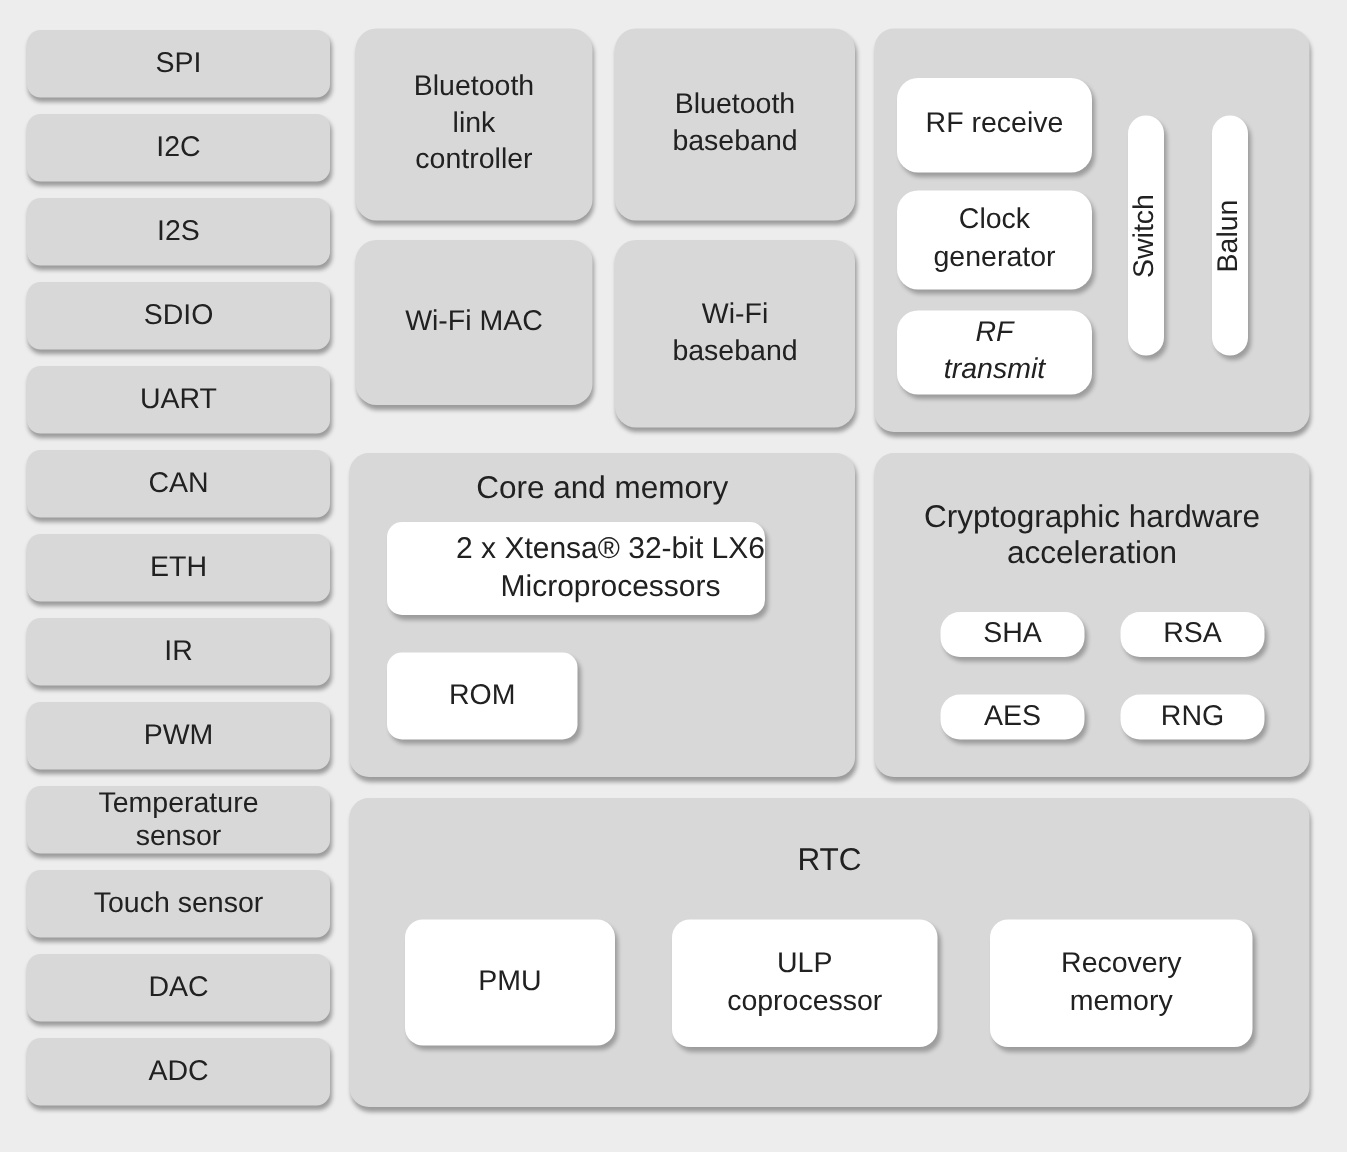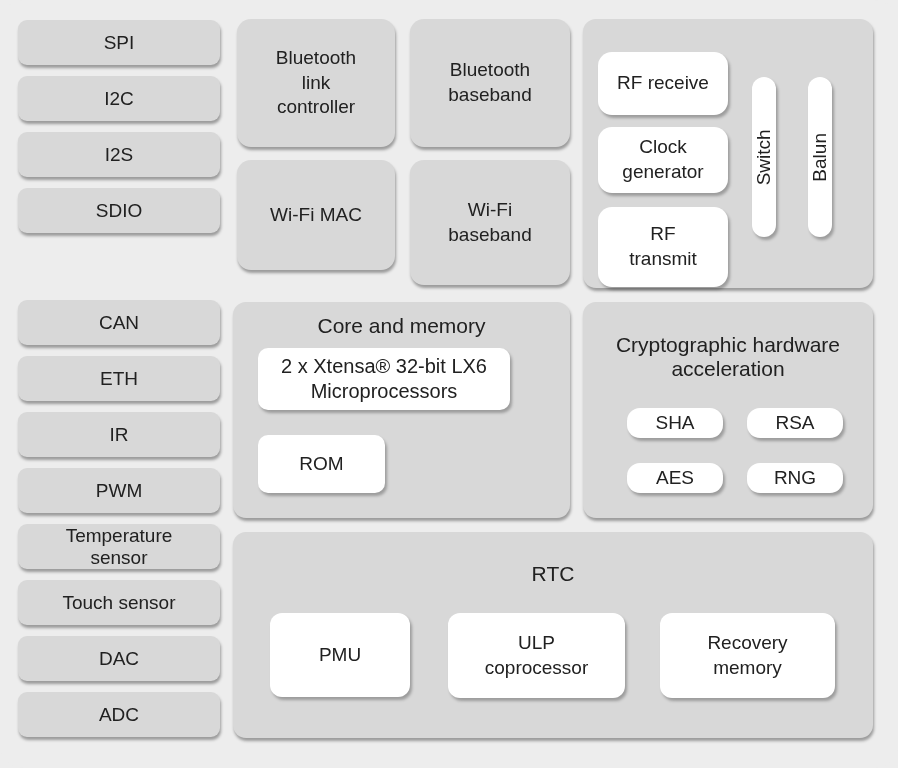--- a/index.html
+++ b/index.html
@@ -22,30 +22,30 @@
   
   .bt-link   { left:237px; top:19px;  width:158px; height:128px; border-radius:14px; }
   .bt-bb     { left:410px; top:19px;  width:160px; height:128px; border-radius:14px; }
   .wifi-mac  { left:237px; top:160px; width:158px; height:110px; border-radius:14px;align-items:center; }
   .wifi-bb   { left:410px; top:160px; width:160px; height:125px; border-radius:14px; }
 
   
   .rfc  { left:583px; top:19px; width:290px; height:269px; }
   .rfr  { left:15px;  top:33px;  width:130px; height:63px;  border-radius:14px; }
   .clk  { left:15px;  top:108px; width:130px; height:66px;  border-radius:14px; }
-  .rft  { left:15px;  top:188px; width:130px; height:80px;  border-radius:14px; }
+  .rft  { left:15px;  top:188px; width:130px; height:56px;  border-radius:14px;font-style:italic; }
   .vpill{ width:24px; height:160px; border-radius:12px; top:58px; }
   .sw   { left:169px; }
   .bl   { left:225px; }
   .vpill .label { transform:rotate(-90deg); white-space:nowrap; flex-shrink:0; }
 
   
   .corec { left:233px; top:302px; width:337px; height:216px; }
   .corec .title { top:12px; }
-  .cpu  { left:25px;  top:46px;  width:252px; height:62px; border-radius:10px; }
+  .cpu  { left:25px;  top:46px;  width:252px; height:62px; border-radius:10px;justify-content:flex-end; }
   .cpu .label { font-size:20px; line-height:1.25; }
   .rom  { left:25px;  top:133px; width:127px; height:58px; border-radius:10px; }
   .sram { left:184px; top:133px; width:128px; height:58px; border-radius:10px; }
 
   
   .cryptoc { left:583px; top:302px; width:290px; height:216px; }
   .cryptoc .title { top:31px; }
   .cpill { width:96px; height:30px; border-radius:13px; }
   .sha { left:44px;  top:106px; }
   .rsa { left:164px; top:106px; }
@@ -68,20 +68,23 @@
       <span class="label plabel">SPI</span>
     </div>
   <div class="block gray pblock" style="top:76px">
       <span class="label plabel">I2C</span>
     </div>
   <div class="block gray pblock" style="top:132px">
       <span class="label plabel">I2S</span>
     </div>
   <div class="block gray pblock" style="top:188px">
       <span class="label plabel">SDIO</span>
+    </div>
+  <div class="block gray pblock" style="top:244px">
+      <span class="label plabel">UART</span>
     </div>
   <div class="block gray pblock" style="top:300px">
       <span class="label plabel">CAN</span>
     </div>
   <div class="block gray pblock" style="top:356px">
       <span class="label plabel">ETH</span>
     </div>
   <div class="block gray pblock" style="top:412px">
       <span class="label plabel">IR</span>
     </div>

